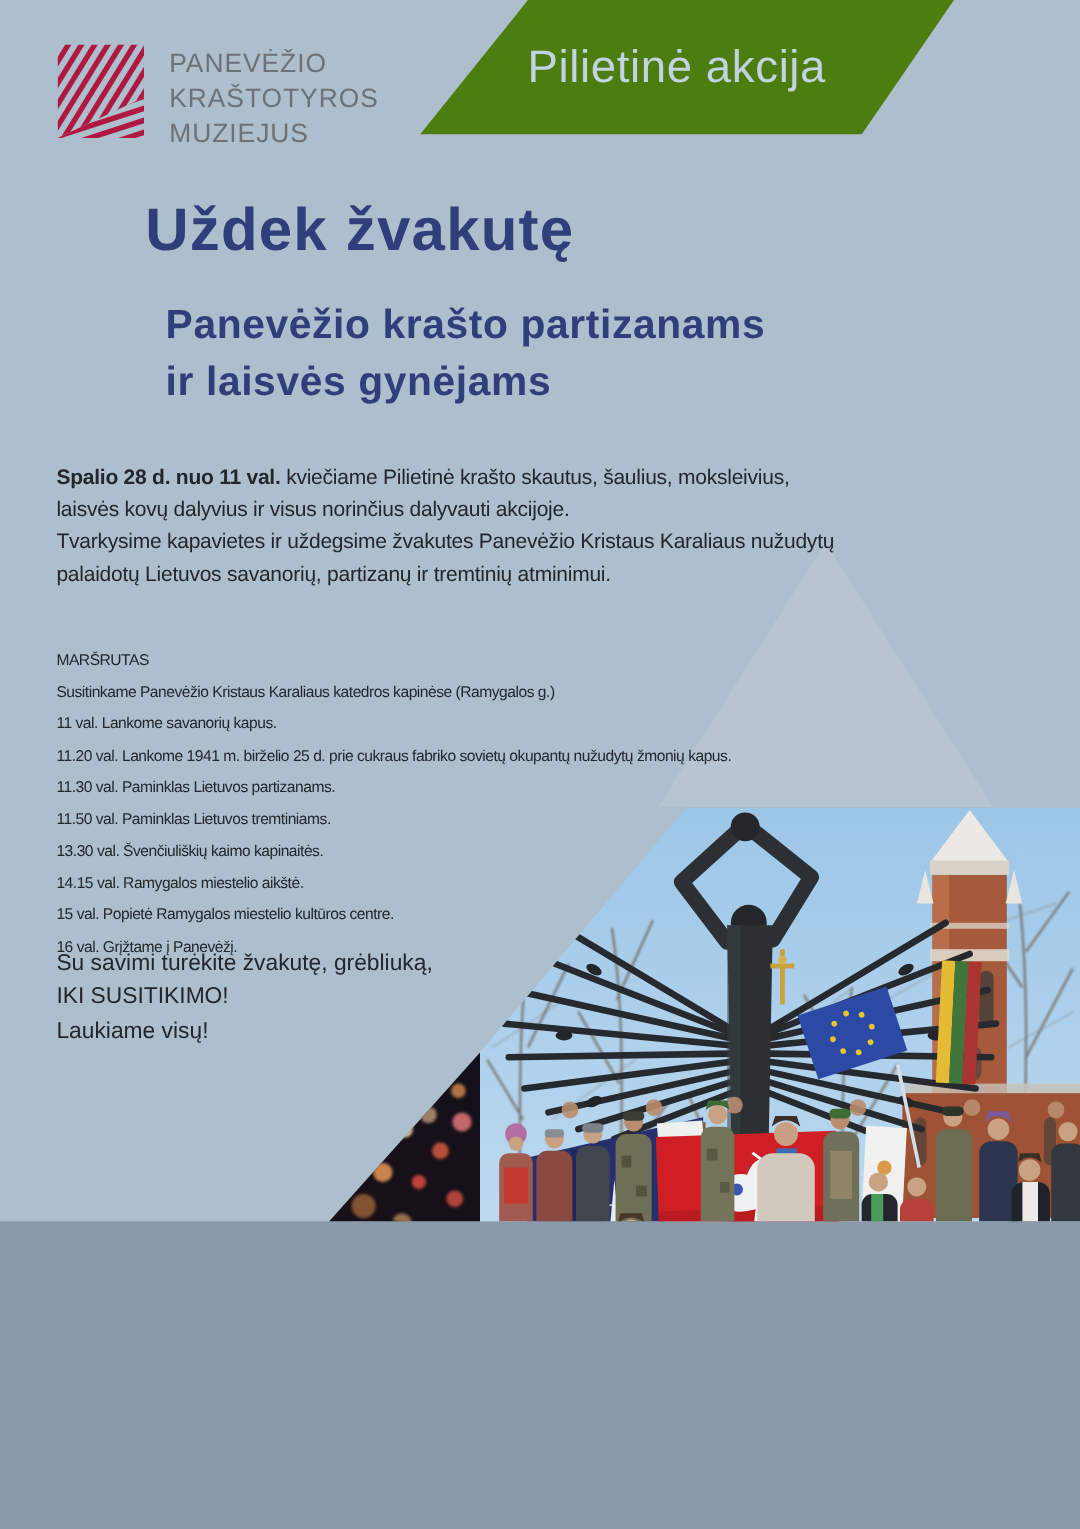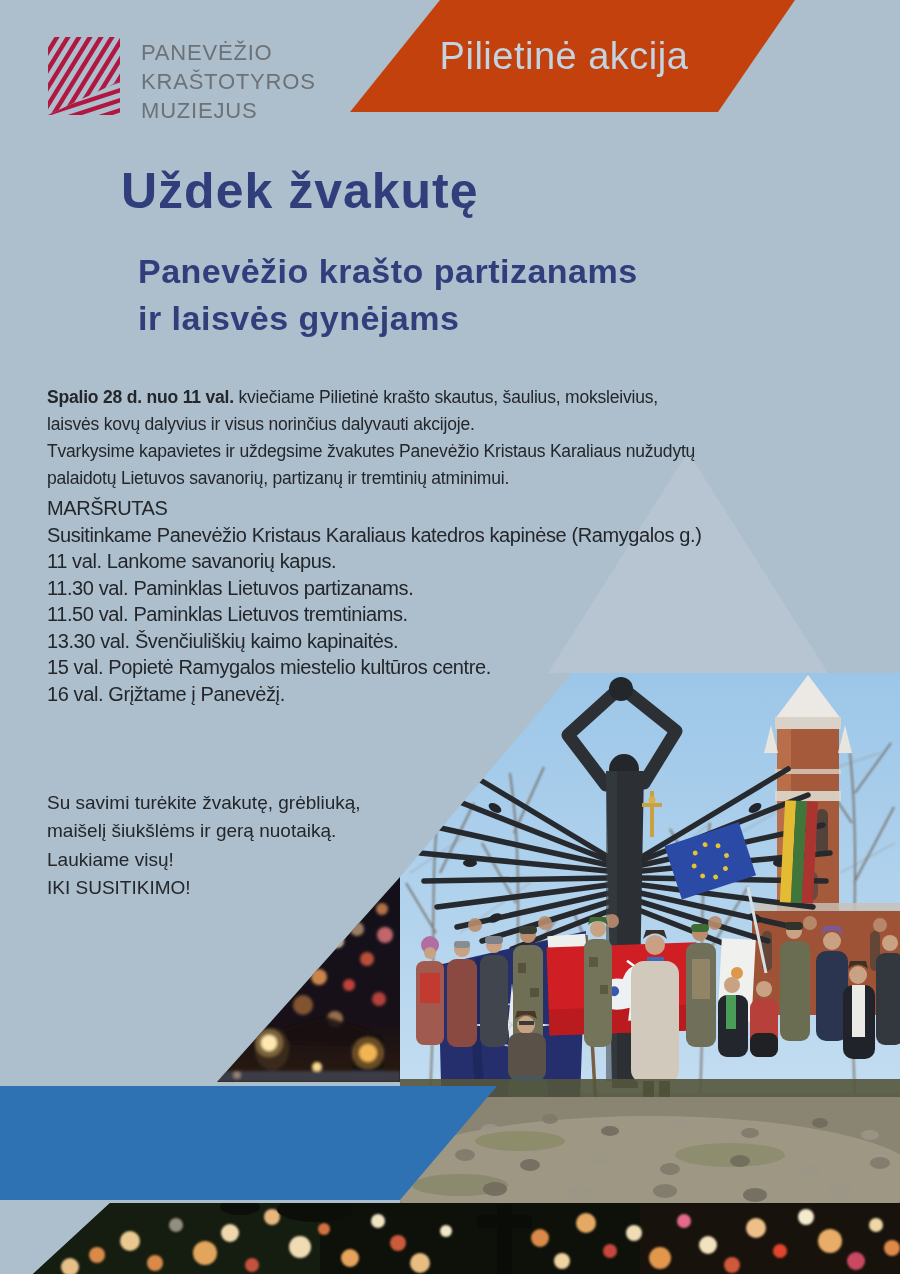--- a/index.html
+++ b/index.html
@@ -1,32 +1,32 @@
 <!DOCTYPE html>
 <html><head>
 <meta charset="utf-8">
 <style>
   * { margin:0; padding:0; box-sizing:border-box; }
   html,body { background:#8a9aa8; }
   .poster{
-    position:relative; width:900px; height:1274px; overflow:hidden;
+    position:relative; width:900px; height:1018px; overflow:hidden;
     background:#adbecd;
     font-family:"Liberation Sans", sans-serif;
     margin:0 auto;
   }
   
   .logo-mark{ position:absolute; left:48px; top:37px; width:72px; height:78px; }
   .logo-text{
     position:absolute; left:141px; top:38px;
     font-size:22px; line-height:29px; letter-spacing:.8px;
     color:#6c7276; font-weight:400;
   }
   .banner{
     position:absolute; left:340px; top:0; width:460px; height:113px;
-    background:#c2410c;
+    background:#4d7c0f;
     clip-path:polygon(100px 0, 455px 0, 378px 112px, 10px 112px);
     display:flex; align-items:center; justify-content:center;
   }
   .banner span{
     font-size:38px; color:#c2d3e2; letter-spacing:.5px;
     transform:translateX(-6px);
   }
   
   .title{
     position:absolute; left:121px; top:162px;
@@ -34,21 +34,21 @@
   }
   .subtitle{
     position:absolute; left:138px; top:248px;
     font-size:34px; font-weight:700; line-height:47px; letter-spacing:.5px;
     color:#303f7c;
   }
   
   .textblock{ position:absolute; left:47px; color:#23272b; }
   .intro{ top:384px; font-size:17.5px; line-height:27px; letter-spacing:-.2px; }
   .intro b{ font-weight:700; }
-  .route{ top:495px; font-size:20px; line-height:26.5px; letter-spacing:-.4px; white-space:nowrap; }
+  .route{ top:537px; font-size:13px; line-height:26.5px; letter-spacing:-.4px; white-space:nowrap; }
   .outro{ top:789px; font-size:19px; line-height:28.3px; }
   
   .watermark{
     position:absolute; left:548px; top:452px; width:280px; height:221px;
     background:rgba(255,255,255,.12);
     clip-path:polygon(50% 0, 100% 100%, 0 100%);
   }
   
   .photo-main{
     position:absolute; left:400px; top:673px; width:500px; height:530px;
@@ -127,32 +127,33 @@
     <div><b>Spalio 28 d. nuo 11 val.</b><span> kviečiame Pilietinė krašto skautus, šaulius, moksleivius,</span></div>
     <div>laisvės kovų dalyvius ir visus norinčius dalyvauti akcijoje.</div>
     <div>Tvarkysime kapavietes ir uždegsime žvakutes Panevėžio Kristaus Karaliaus nužudytų</div>
     <div>palaidotų Lietuvos savanorių, partizanų ir tremtinių atminimui.</div>
   </div>
 
   <div class="textblock route">
     <div>MARŠRUTAS</div>
     <div>Susitinkame Panevėžio Kristaus Karaliaus katedros kapinėse (Ramygalos g.)</div>
     <div>11 val. Lankome savanorių kapus.</div>
+    <div>11.20 val. Lankome 1941 m. birželio 25 d. prie cukraus fabriko sovietų okupantų nužudytų žmonių kapus.</div>
     <div>11.30 val. Paminklas Lietuvos partizanams.</div>
     <div>11.50 val. Paminklas Lietuvos tremtiniams.</div>
     <div>13.30 val. Švenčiuliškių kaimo kapinaitės.</div>
+    <div>14.15 val.  Ramygalos miestelio aikštė.</div>
     <div>15 val. Popietė Ramygalos miestelio kultūros centre.</div>
     <div>16 val. Grįžtame į Panevėžį.</div>
   </div>
 
   <div class="textblock outro">
     <div>Su savimi turėkite žvakutę, grėbliuką,</div>
-    <div>maišelį šiukšlėms ir gerą nuotaiką.</div>
+    <div>IKI SUSITIKIMO!</div>
     <div>Laukiame visų!</div>
-    <div>IKI SUSITIKIMO!</div>
   </div>
 
   <div class="photo-main" role="img" aria-label="Commemoration gathering: NATO, EU, Lithuanian tricolor and red Vytis flags beside a dark metal partisan monument, red brick church with white spire behind">
     <svg width="500" height="530" viewBox="0 0 500 530">
       <defs>
         <linearGradient id="sky" x1="0" y1="0" x2="0" y2="1">
           <stop offset="0" stop-color="#9cc6e8"></stop>
             <stop offset="1" stop-color="#c3ddf1"></stop>
         </linearGradient>
         <filter id="bl1">

